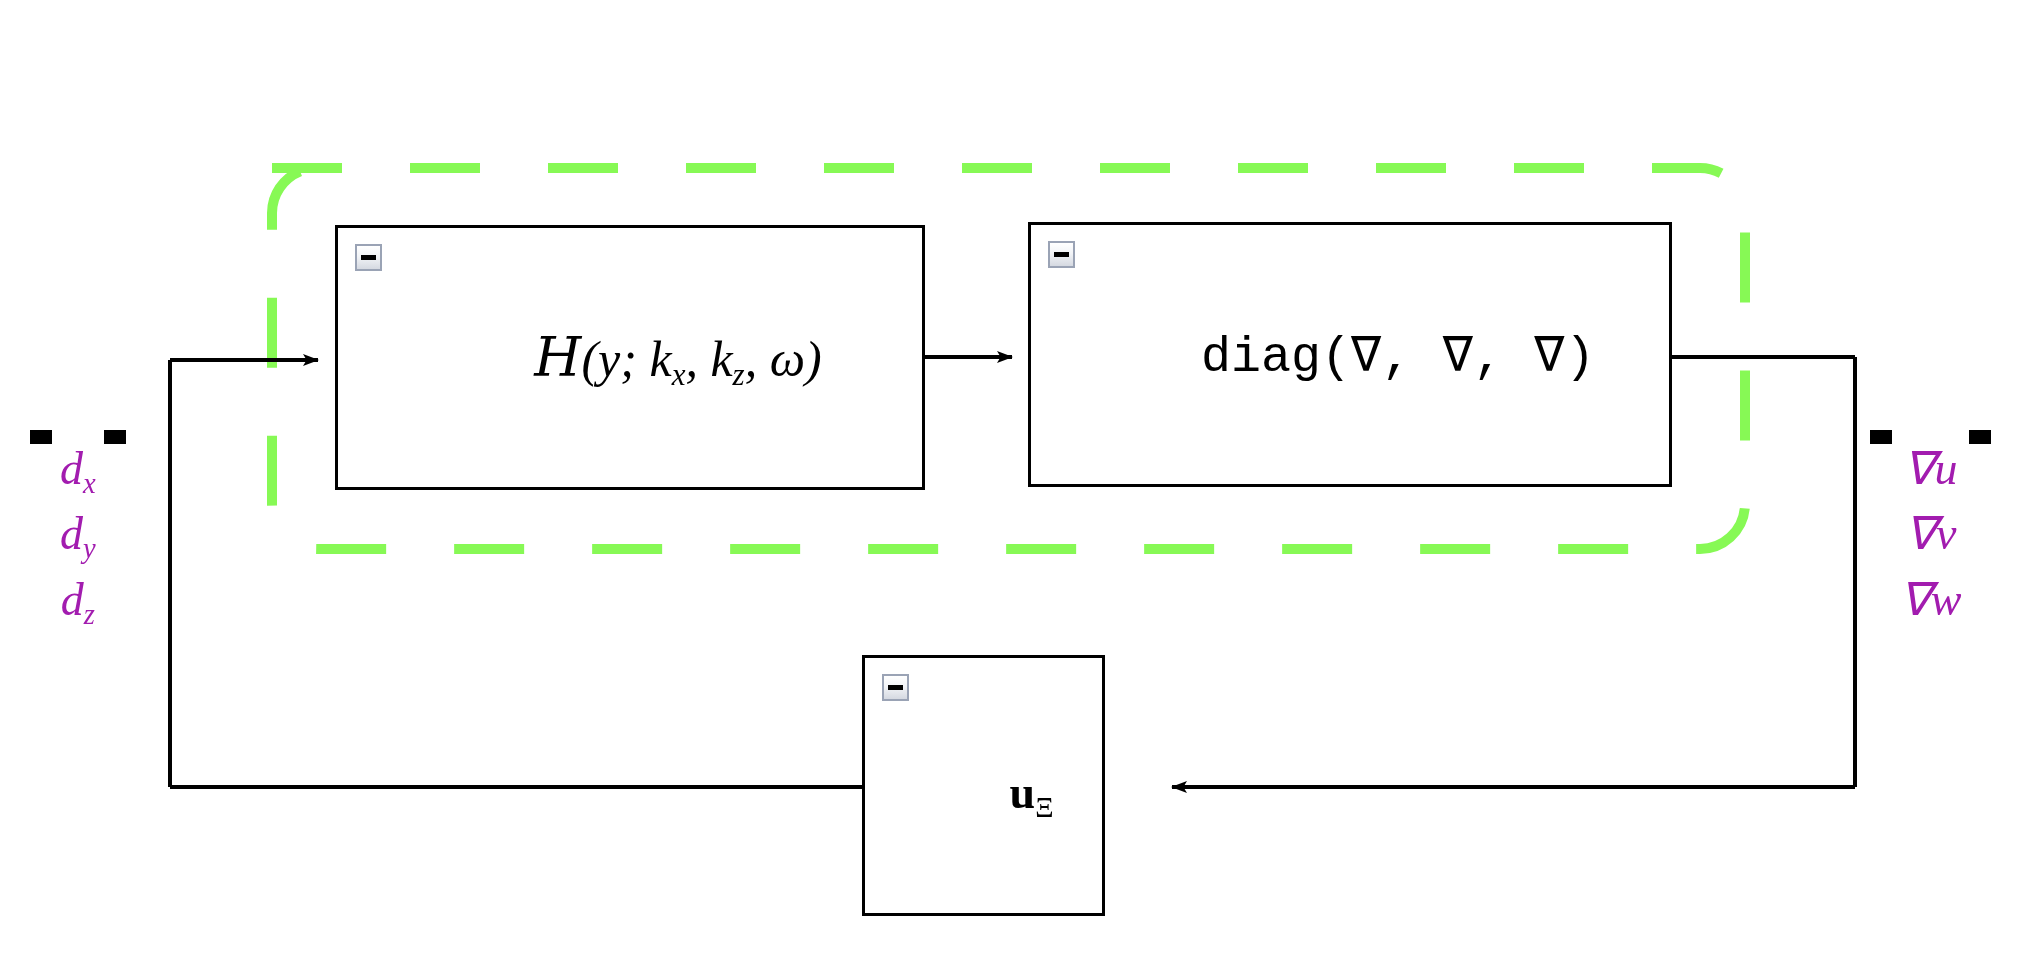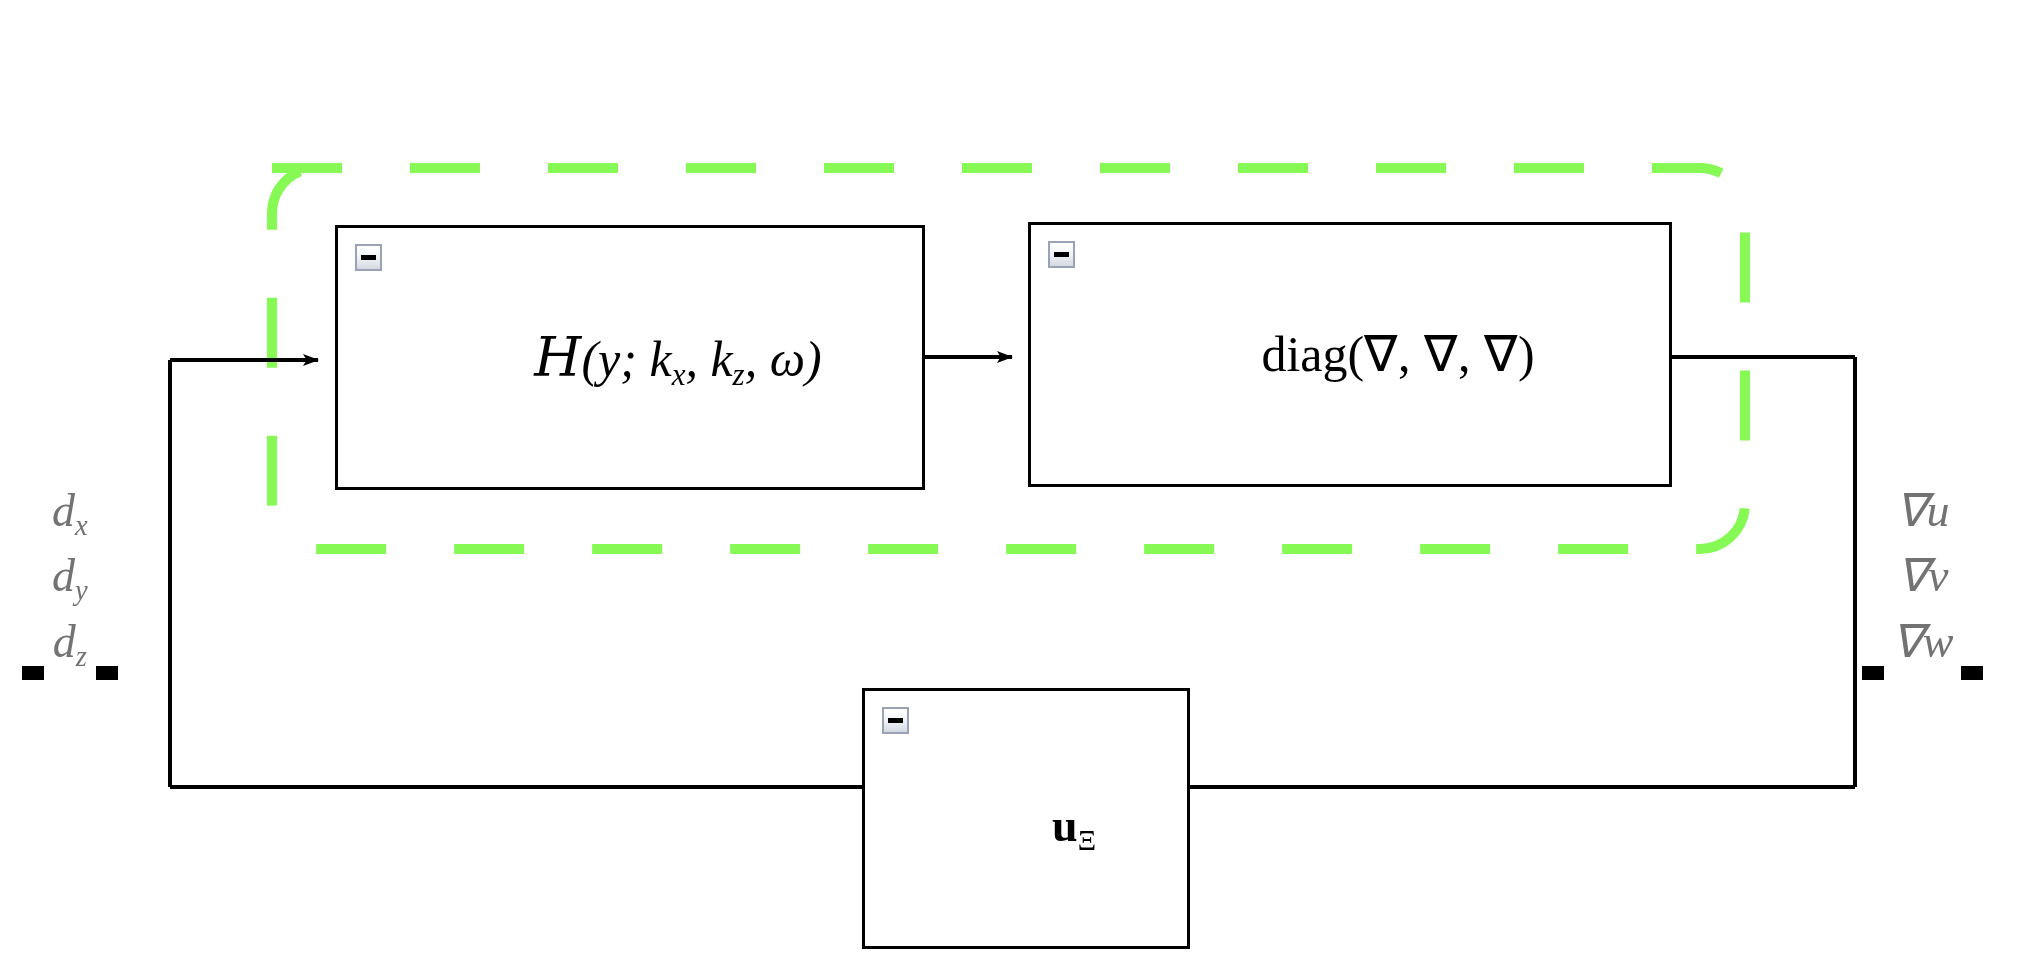--- a/index.html
+++ b/index.html
@@ -27,21 +27,21 @@
 
   
   .block {
     position: absolute;
     box-sizing: border-box;
     background: #ffffff;
     border: 3px solid #000000;
   }
   #block-h       { left: 335px;  top: 225px; width: 590px; height: 265px; }
   #block-diag    { left: 1028px; top: 222px; width: 644px; height: 265px; }
-  #block-u       { left: 862px;  top: 688px; width: 328px; height: 261px; }
+  #block-u       { left: 862px;  top: 655px; width: 243px; height: 261px; }
 
   .block-label {
     position: absolute;
     left: 0;
     width: 100%;
     text-align: center;
     color: #000000;
     white-space: nowrap;
     font-family: "Liberation Serif", serif;
     margin-left: 48px;
@@ -71,21 +71,21 @@
     background: #000000;
   }
 
   
   .script-h {
     font-family: "DejaVu Serif", "Liberation Serif", serif;
     font-style: italic;
     font-size: 1.08em;
   }
   .mi { font-style: italic; }
-  .mup { font-style: normal; }
+  .mup { font-style: normal; font-family: Liberation Mono, monospace; }
   .mbf { font-weight: bold; font-style: normal; }
   sub {
     font-size: 0.62em;
     font-style: italic;
     vertical-align: -0.30em;
     line-height: 0;
   }
   sub.upright { font-style: normal; }
   .thin { letter-spacing: 0.01em; }
 
@@ -98,22 +98,23 @@
     text-align: center;
     font-size: 46px;
     color: #000000;
     white-space: nowrap;
   }
 
   
   .vector {
     position: absolute;
     display: flex;
-    align-items: flex-end;
-    color: #737373;
+    align-items: flex-start;
+    color: #a21caf;
+    margin-left: 8px;
   }
   .vector .brk {
     width: 22px;
     box-sizing: border-box;
     border-top: 7px solid #000;
     border-bottom: 7px solid #000;
   }
   .vector .brk.left  { border-left: 8px solid #000; }
   .vector .brk.right { border-right: 8px solid #000; }
   .vector .rows {

